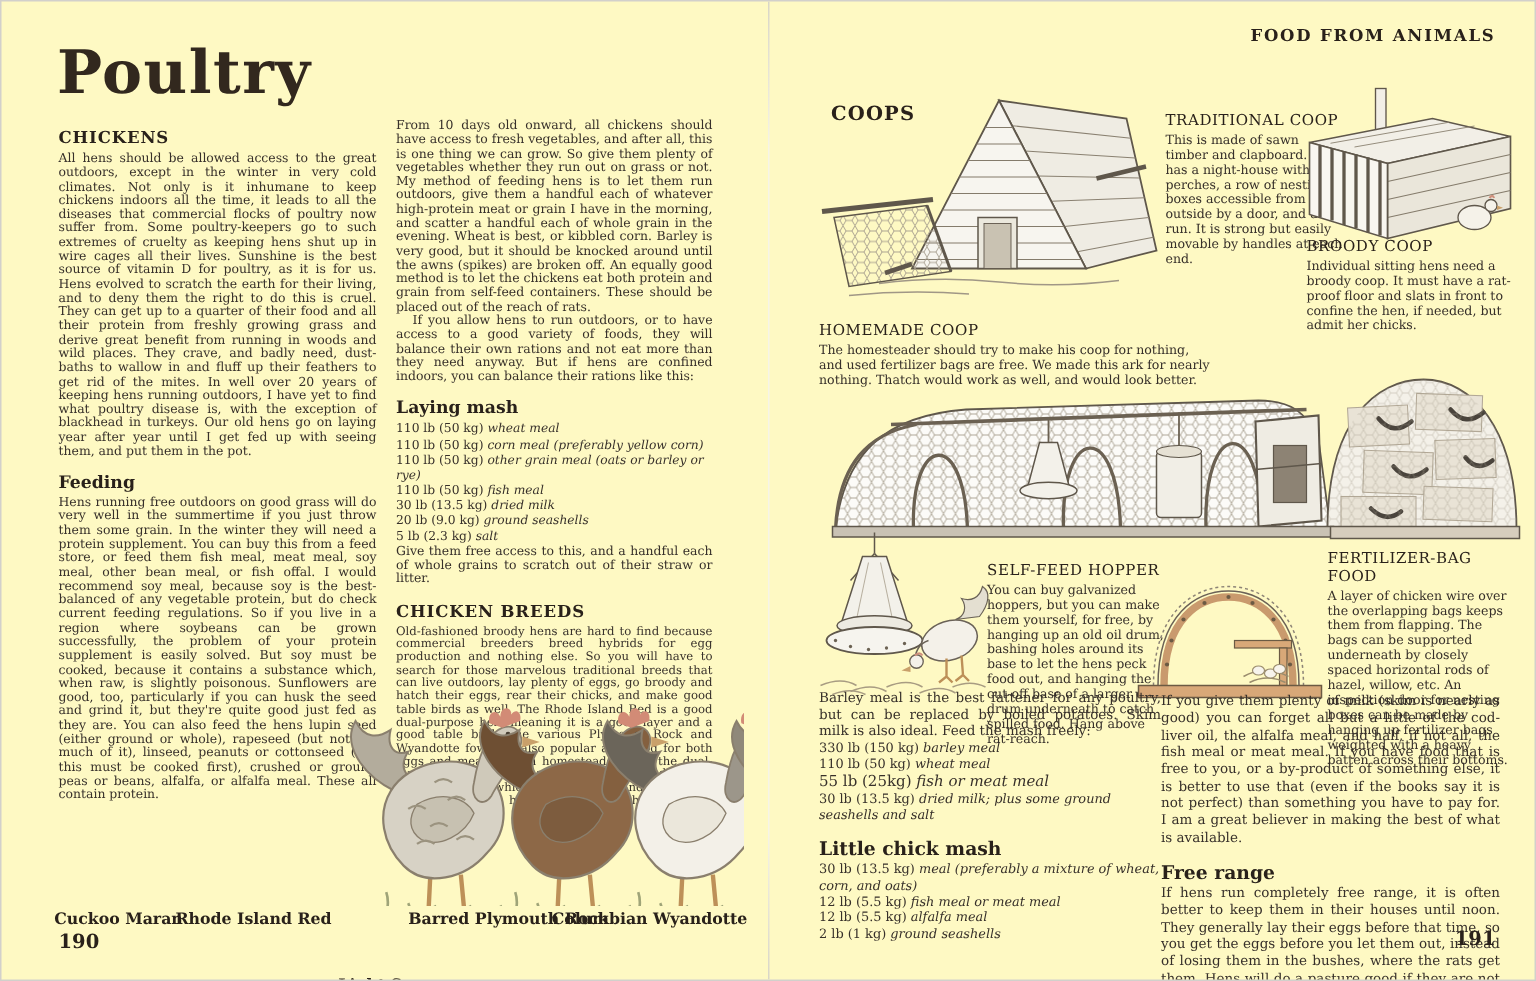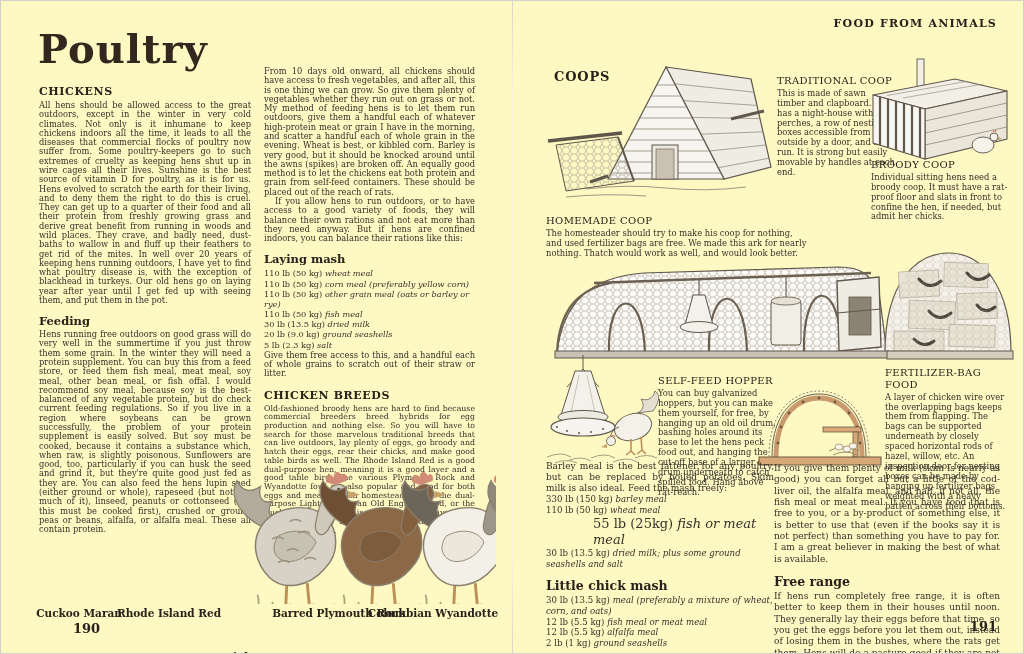--- a/index.html
+++ b/index.html
@@ -8,21 +8,21 @@
     background:#fef9c3; border:1px solid #d2d0cb; overflow:hidden;
     font-family:"DejaVu Serif", serif; color:#37302a;
   }
   .gutter { position:absolute; left:511px; top:0; bottom:0; width:1px;
     background:linear-gradient(#cfcdc8, #f4f3f0 15%, #f4f3f0 85%, #cfcdc8); opacity:.8; }
 
   .page-title { position:absolute; left:37px; top:24px; font-size:40px; font-weight:bold;
     color:#32281e; letter-spacing:1px; }
   .running-head { position:absolute; top:16px; right:26px; font-weight:bold; font-size:11px;
     letter-spacing:1.2px; color:#29211a; }
-  .page-num { position:absolute; font-weight:bold; font-size:13px; color:#29211a;margin-left:34px; }
+  .page-num { position:absolute; font-weight:bold; font-size:13px; color:#29211a; }
 
   .col { position:absolute; text-align:justify; }
   .body-txt { font-size:8.3px; line-height:1.12; }
   .sec-head { font-weight:bold; font-size:11px; letter-spacing:.6px; color:#29211a; margin:0 0 3px 0; }
   .sub-head { font-weight:bold; font-size:11.5px; color:#29211a; margin:9px 0 2px 0; }
   .indent { text-indent:11px; }
   .small-txt { font-size:7.8px; line-height:1.12; }
 
   .ing { font-size:8.2px; line-height:1.24; text-align:left; }
   .ing .item { font-style:italic; }
@@ -91,21 +91,21 @@
 
   <div class="page-title">Poultry</div>
 
   <div class="col" style="left:38px; top:84px; width:212px;">
     <div class="sec-head">CHICKENS</div>
     <div class="body-txt">All hens should be allowed access to the great outdoors, except in the winter in very cold climates. Not only is it inhumane to keep chickens indoors all the time, it leads to all the diseases that commercial flocks of poultry now suffer from. Some poultry-keepers go to such extremes of cruelty as keeping hens shut up in wire cages all their lives. Sunshine is the best source of vitamin D for poultry, as it is for us. Hens evolved to scratch the earth for their living, and to deny them the right to do this is cruel. They can get up to a quarter of their food and all their protein from freshly growing grass and derive great benefit from running in woods and wild places. They crave, and badly need, dust-baths to wallow in and fluff up their feathers to get rid of the mites. In well over 20 years of keeping hens running outdoors, I have yet to find what poultry disease is, with the exception of blackhead in turkeys. Our old hens go on laying year after year until I get fed up with seeing them, and put them in the pot.</div>
     <div class="sub-head">Feeding</div>
     <div class="body-txt">Hens running free outdoors on good grass will do very well in the summertime if you just throw them some grain. In the winter they will need a protein supplement. You can buy this from a feed store, or feed them fish meal, meat meal, soy meal, other bean meal, or fish offal. I would recommend soy meal, because soy is the best-balanced of any vegetable protein, but do check current feeding regulations. So if you live in a region where soybeans can be grown successfully, the problem of your protein supplement is easily solved. But soy must be cooked, because it contains a substance which, when raw, is slightly poisonous. Sunflowers are good, too, particularly if you can husk the seed and grind it, but they're quite good just fed as they are. You can also feed the hens lupin seed (either ground or whole), rapeseed (but not too much of it), linseed, peanuts or cottonseed (but this must be cooked first), crushed or ground peas or beans, alfalfa, or alfalfa meal. These all contain protein.</div>
   </div>
 
-  <div class="col" style="left:263px; top:66px; width:211px;">
+  <div class="col" style="left:263px; top:78px; width:211px;">
     <div class="body-txt">From 10 days old onward, all chickens should have access to fresh vegetables, and after all, this is one thing we can grow. So give them plenty of vegetables whether they run out on grass or not. My method of feeding hens is to let them run outdoors, give them a handful each of whatever high-protein meat or grain I have in the morning, and scatter a handful each of whole grain in the evening. Wheat is best, or kibbled corn. Barley is very good, but it should be knocked around until the awns (spikes) are broken off. An equally good method is to let the chickens eat both protein and grain from self-feed containers. These should be placed out of the reach of rats.</div>
     <div class="body-txt indent">If you allow hens to run outdoors, or to have access to a good variety of foods, they will balance their own rations and not eat more than they need anyway. But if hens are confined indoors, you can balance their rations like this:</div>
     <div class="sub-head">Laying mash</div>
     <div>
         <div class="ing"><span class="qty">110 lb (50 kg)</span> <span class="item">wheat meal</span></div>
         <div class="ing"><span class="qty">110 lb (50 kg)</span> <span class="item">corn meal (preferably yellow corn)</span></div>
         <div class="ing"><span class="qty">110 lb (50 kg)</span> <span class="item">other grain meal (oats or barley or rye)</span></div>
         <div class="ing"><span class="qty">110 lb (50 kg)</span> <span class="item">fish meal</span></div>
         <div class="ing"><span class="qty">30 lb (13.5 kg)</span> <span class="item">dried milk</span></div>
         <div class="ing"><span class="qty">20 lb (9.0 kg)</span> <span class="item">ground seashells</span></div>
@@ -340,21 +340,21 @@
   <div class="caption" style="left:884px; top:366px; width:124px;">
     <div class="cap-head">FERTILIZER-BAG FOOD</div>
     <div>A layer of chicken wire over the overlapping bags keeps them from flapping. The bags can be supported underneath by closely spaced horizontal rods of hazel, willow, etc. An inspection door for nesting boxes can be made by hanging up fertilizer bags weighted with a heavy batten across their bottoms.</div>
   </div>
 
   <div class="col" style="left:545px; top:460px; width:228px;">
     <div style="font-size:9px; line-height:1.24;">Barley meal is the best fattener for any poultry, but can be replaced by boiled potatoes. Skim milk is also ideal. Feed the mash freely:</div>
     <div>
         <div class="ing" style="font-size:8.6px;"><span class="qty">330 lb (150 kg)</span> <span class="item">barley meal</span></div>
         <div class="ing" style="font-size:8.6px;"><span class="qty">110 lb (50 kg)</span> <span class="item">wheat meal</span></div>
-        <div class="ing" style="font-size:13px;margin-left:47px;"><span class="qty">55 lb (25kg)</span> <span class="item">fish or meat meal</span></div>
+        <div class="ing" style="font-size:10px;"><span class="qty">55 lb (25kg)</span> <span class="item">fish or meat meal</span></div>
         <div class="ing" style="font-size:8.6px;"><span class="qty">30 lb (13.5 kg)</span> <span class="item">dried milk; plus some ground seashells and salt</span></div>
       </div>
     <div class="sub-head" style="font-size:12.5px;">Little chick mash</div>
     <div>
         <div class="ing" style="font-size:8.6px;"><span class="qty">30 lb (13.5 kg)</span> <span class="item">meal (preferably a mixture of wheat, corn, and oats)</span></div>
         <div class="ing" style="font-size:8.6px;"><span class="qty">12 lb (5.5 kg)</span> <span class="item">fish meal or meat meal</span></div>
         <div class="ing" style="font-size:8.6px;"><span class="qty">12 lb (5.5 kg)</span> <span class="item">alfalfa meal</span></div>
         <div class="ing" style="font-size:8.6px;"><span class="qty">2 lb (1 kg)</span> <span class="item">ground seashells</span></div>
       </div>
   </div>

